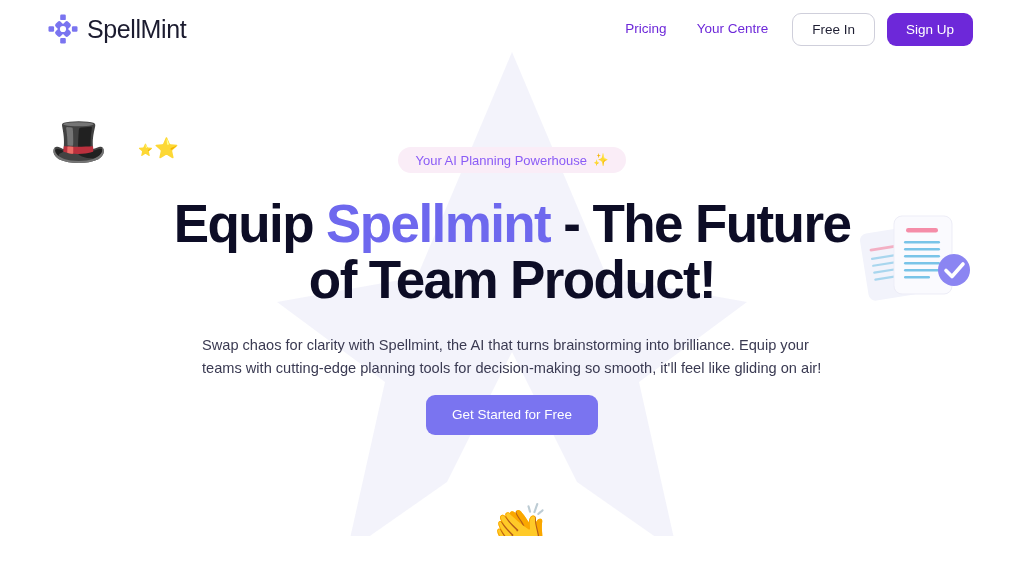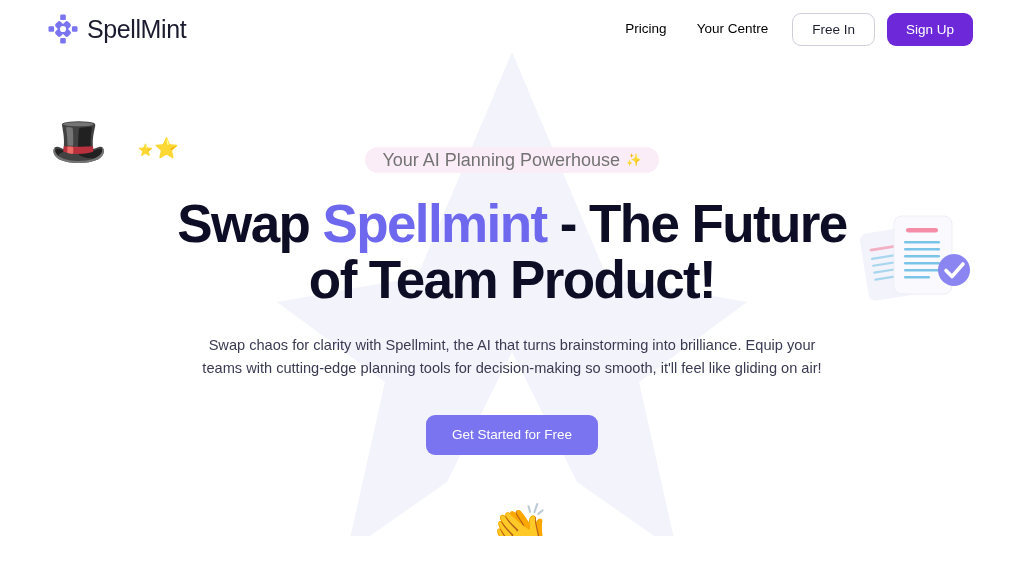--- a/index.html
+++ b/index.html
@@ -25,21 +25,21 @@
     display:flex; align-items:center; z-index:5;
   }
   .brand { display:flex; align-items:center; gap:9px; margin-left:48px; }
   .brand-mark { width:30px; height:30px; flex:0 0 30px; }
   .brand-name {
     font-size:25px; font-weight:400; color:#1b1b2f;
     letter-spacing:-0.4px; line-height:1;
   }
   .nav { margin-left:auto; margin-right:51px; display:flex; align-items:center; gap:0; }
   .nav-link {
-    font-size:13.5px; color:#000000; text-decoration:none;
+    font-size:13.5px; color:#6d28d9; text-decoration:none;
     padding:0 15px; line-height:1; white-space:nowrap;
   }
   .btn-signin {
     margin-left:9px;
     background:#fff; border:1px solid #cfcfdb; border-radius:9px;
     color:#1f1f33; font-size:13.5px; font-family:inherit;
     height:33px; padding:0 19px; cursor:pointer; white-space:nowrap;
   }
   .btn-signup {
     margin-left:12px;
@@ -73,39 +73,39 @@
     display:flex; flex-direction:column; align-items:center;
     z-index:4; pointer-events:none;
   }
   .hero > * { pointer-events:auto; }
   .badge {
     margin-top:147px;
     background:#FAEDF7; border-radius:20px;
     height:26px; display:flex; align-items:center; gap:6px;
     padding:0 17px;
   }
-  .badge-text { font-size:18px; color:#737373; line-height:1; }
+  .badge-text { font-size:13px; color:#8b5cf6; line-height:1; }
   .badge-emoji { font-size:12.5px; line-height:1; }
 
   .headline {
     margin-top:23px; text-align:center;
     font-size:53px; font-weight:700; line-height:1.06;
     color:#0d0d26; letter-spacing:-1.6px;
     max-width:700px;
   }
   .headline .accent { color:#6E68EE; }
 
   .subtext {
-    margin-top:26px; text-align:center;
+    margin-top:26px; text-align:left;
     font-size:14.6px; line-height:1.52; color:#3a3a52;
     width:620px;
   }
 
   .cta {
-    margin-top:36px;
+    margin-top:16px;
     background:#7A74F0; border:none; border-radius:9px;
     color:#fff; font-size:13.5px; font-family:inherit;
     height:40px; padding:0 26px; cursor:pointer;
   }
 
   
   .clap { position:absolute; left:487px; top:505px; font-size:52px; line-height:1; z-index:3; }
   .bottom-bar {
     position:absolute; left:50px; top:558px;
     width:923px; height:18px;
@@ -173,21 +173,21 @@
       <path d="M86 62.5 L92 68.5 L103 56" stroke="#fff" stroke-width="3.6" fill="none" stroke-linecap="round" stroke-linejoin="round"></path>
     </g>
   </svg>
 
   <div class="hero">
     <div class="badge">
       <span class="badge-text">Your AI Planning Powerhouse</span>
       <span class="badge-emoji">✨</span>
     </div>
 
-    <h1 class="headline"><span>Swap </span><span class="accent">Spellmint</span><span> - The Future of Team Product!</span></h1>
+    <h1 class="headline"><span>Equip </span><span class="accent">Spellmint</span><span> - The Future of Team Product!</span></h1>
 
     <p class="subtext">Swap chaos for clarity with Spellmint, the AI that turns brainstorming into brilliance. Equip your teams with cutting-edge planning tools for decision-making so smooth, it'll feel like gliding on air!</p>
 
     <button class="cta">Get Started for Free</button>
   </div>
 
   <div class="clap">👏</div>
   <div class="bottom-bar"></div>
 
 </div>

